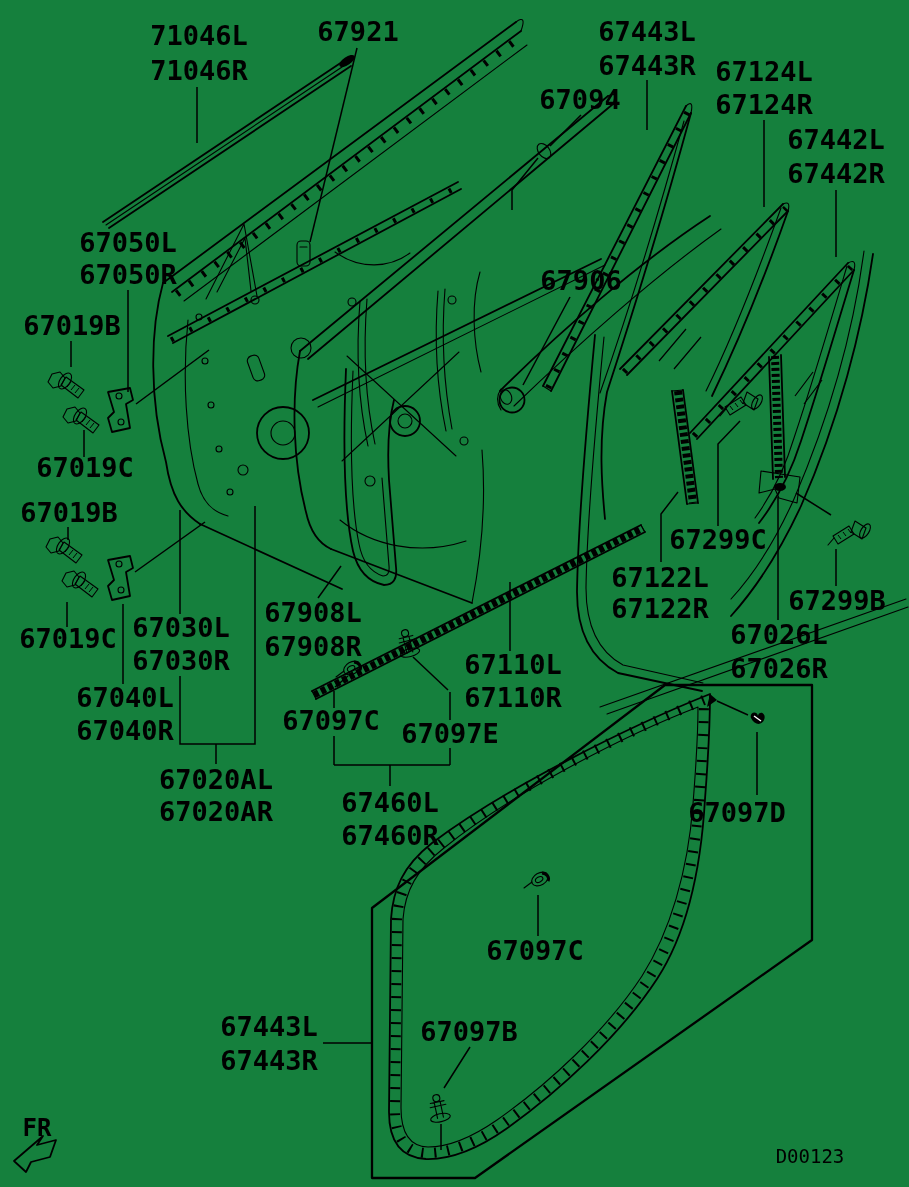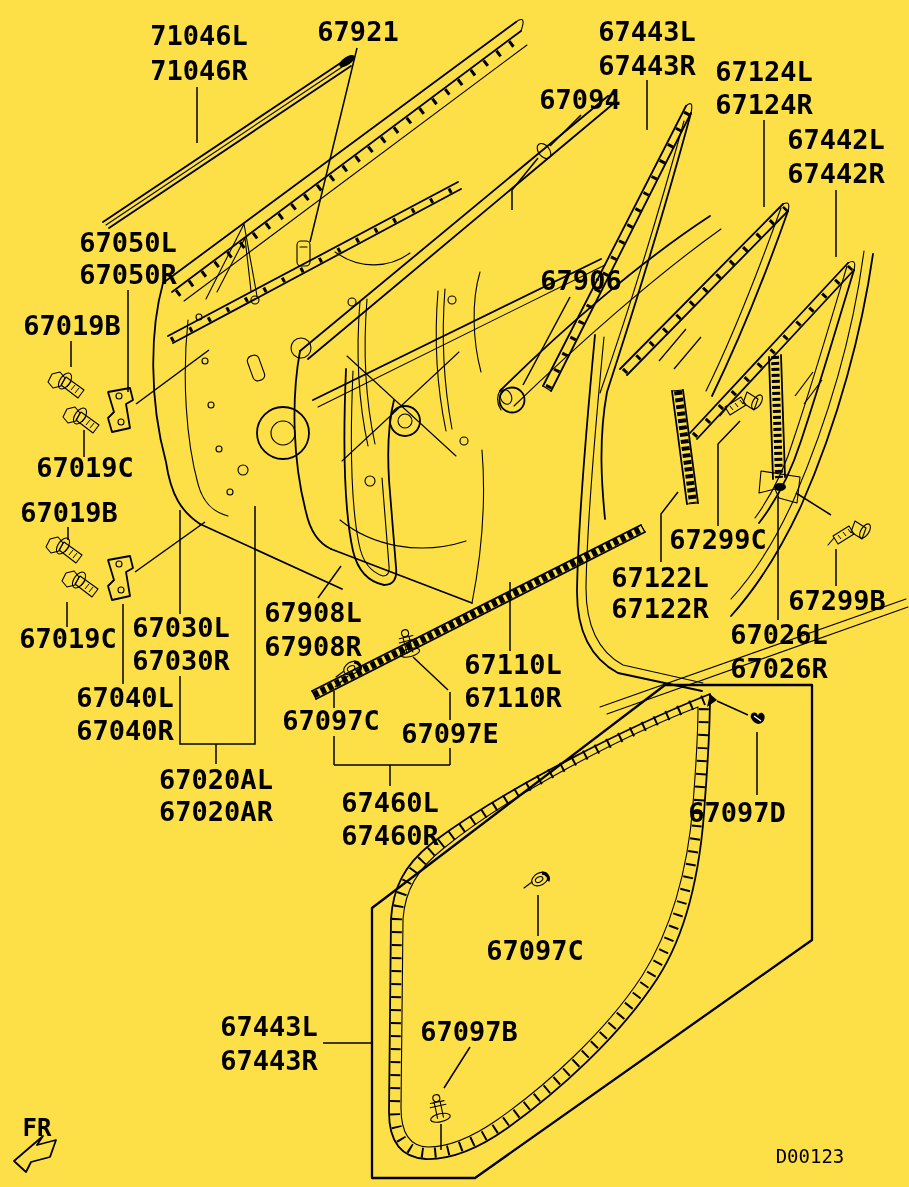--- a/index.html
+++ b/index.html
@@ -1,16 +1,16 @@
 <!DOCTYPE html>
 <html><head>
 <meta charset="utf-8">
 <style>
   html,body{margin:0;padding:0;background:#ffffff;}
-  .stage{position:relative;width:909px;height:1187px;background:#fde047;overflow:hidden;}
+  .stage{position:relative;width:909px;height:1187px;background:#15803d;overflow:hidden;}
   svg{display:block;}
   .ln{stroke:#000;stroke-width:1.8;fill:none;stroke-linecap:round;stroke-linejoin:round;}
   .thin{stroke-width:1.1;}
   .thick{stroke-width:2.3;}
   .ldr{stroke:#000;stroke-width:1.5;fill:none;stroke-linecap:butt;}
   .tick{stroke:#000;fill:none;}
   .lbl{font-family:"DejaVu Sans Mono", monospace;font-weight:700;font-size:27px;fill:#000;letter-spacing:0px;}
   .lbl-sm{font-family:"DejaVu Sans Mono", monospace;font-weight:400;font-size:19px;fill:#000;}
   .lbl-fr{font-family:"DejaVu Sans Mono", monospace;font-weight:700;font-size:24px;fill:#000;}
 </style>

